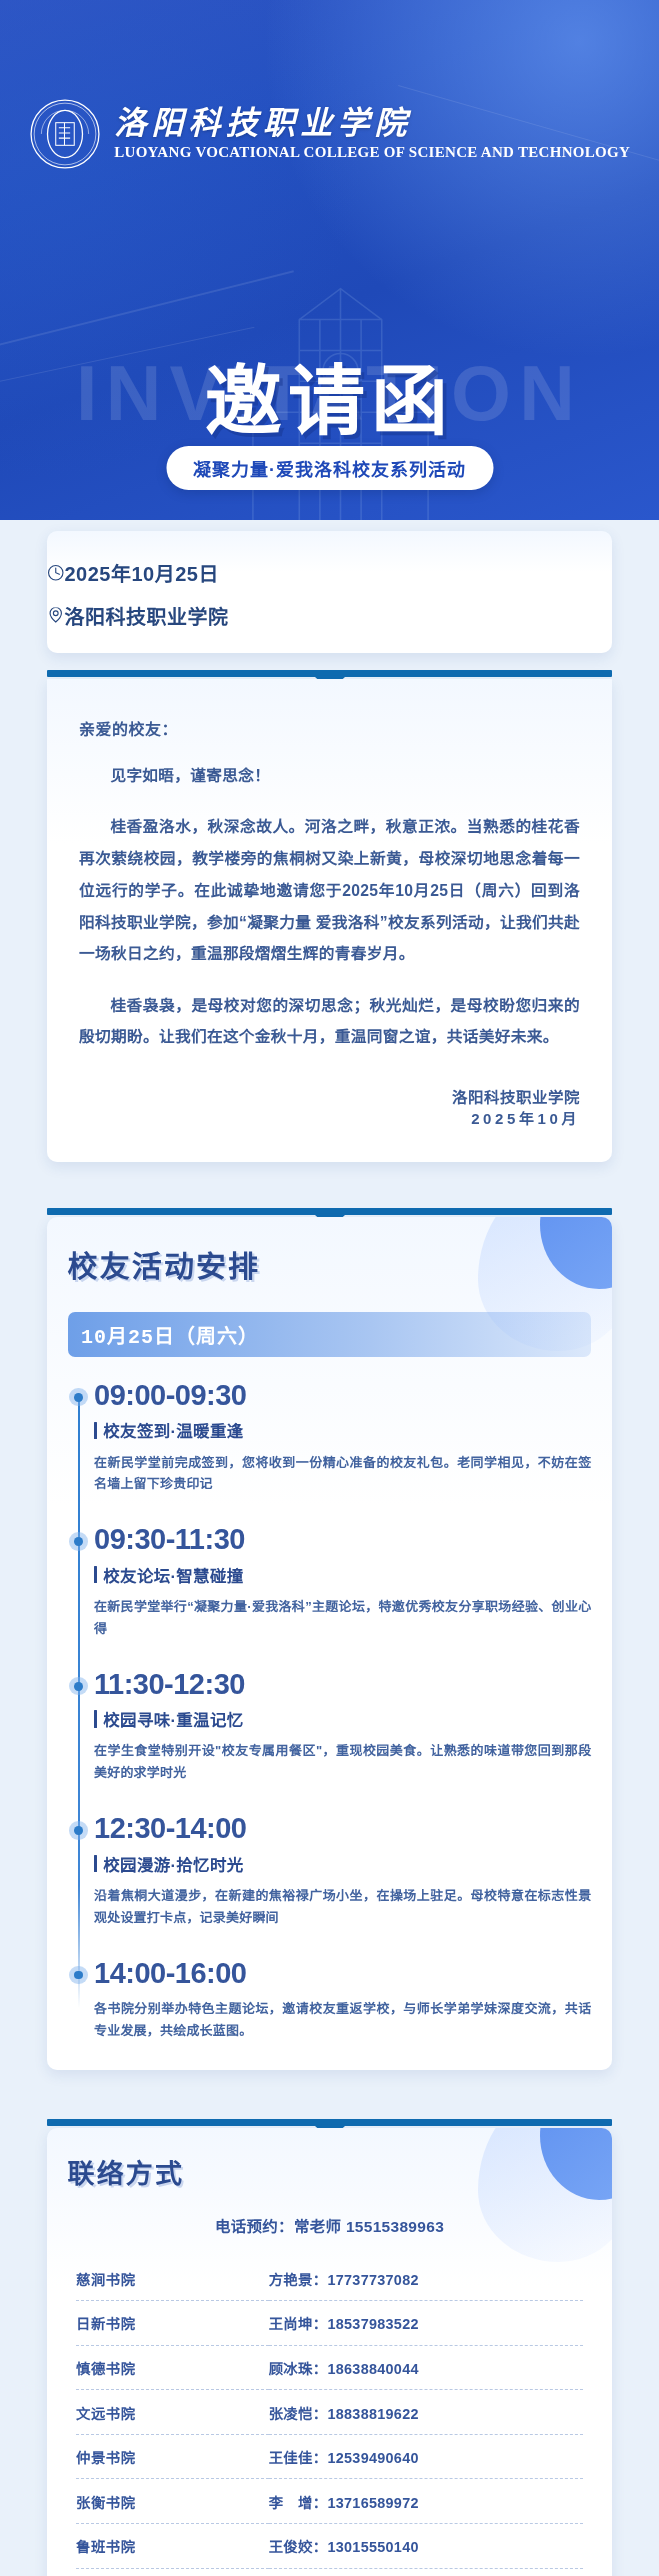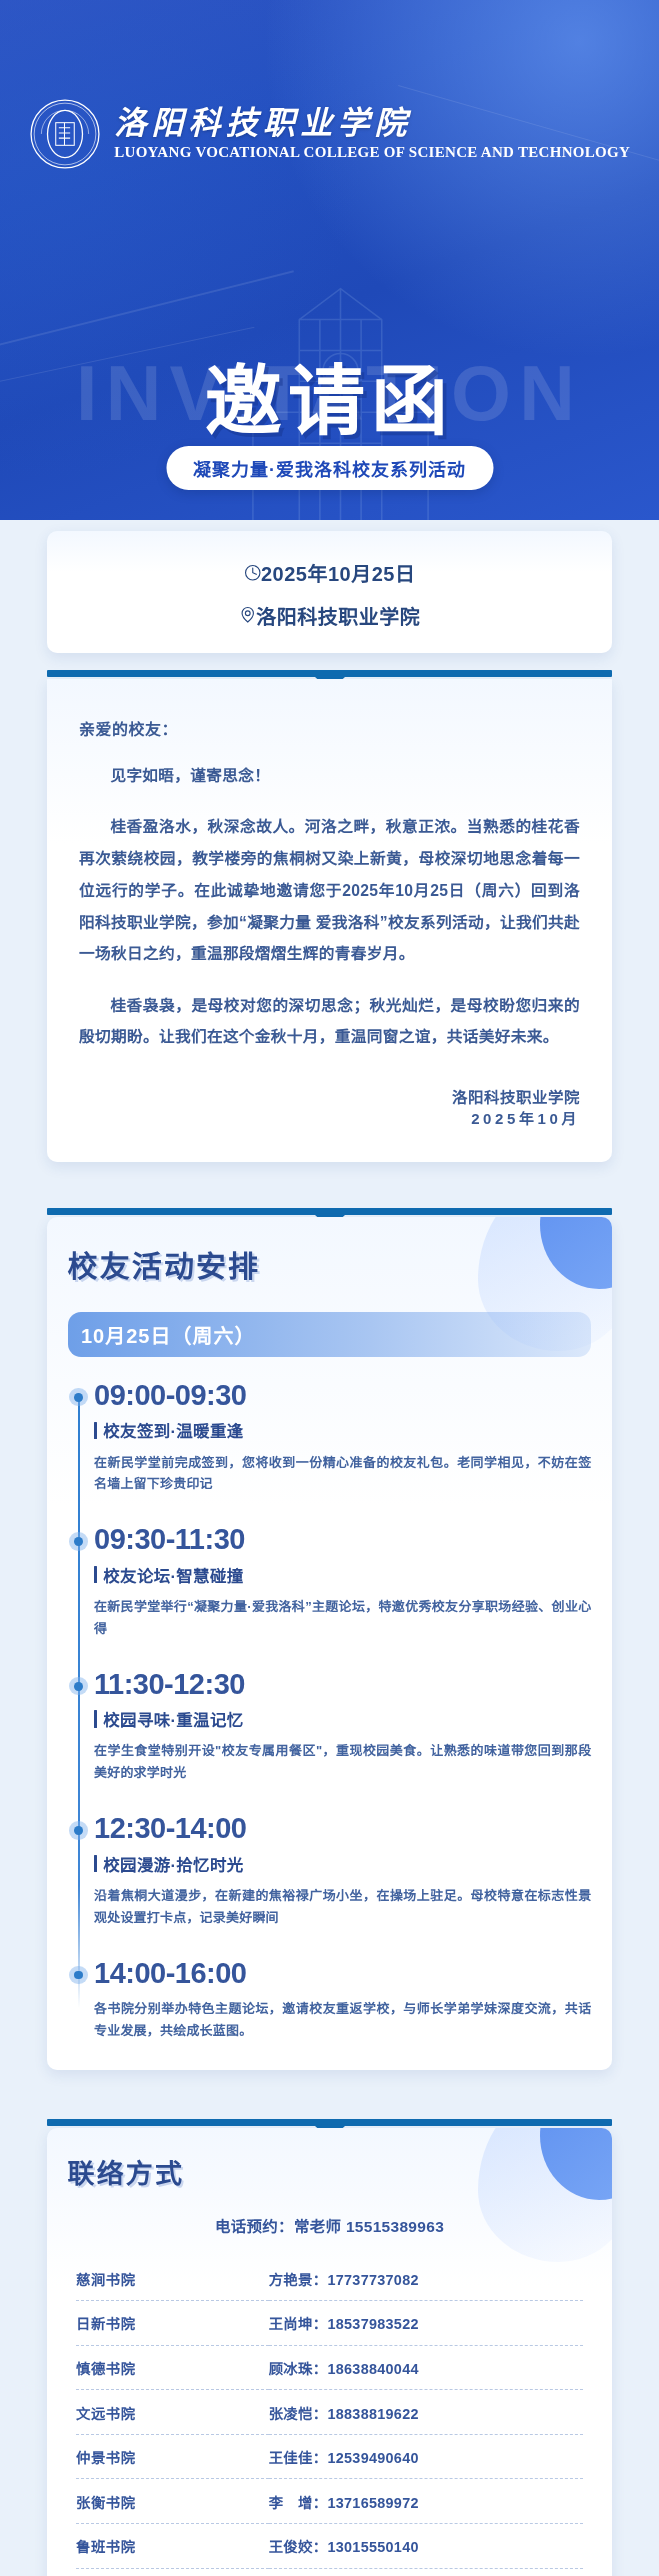--- a/index.html
+++ b/index.html
@@ -85,21 +85,21 @@
     position:absolute;right:-46px;top:-57px;width:118px;height:129px;
     border-radius:50%;
     background:linear-gradient(140deg,#4f86ee,#6fa0f5);
     opacity:.9;pointer-events:none;
   }
 
   
   .meta-wrap{padding-top:11.3px;}
   .meta-card{padding:27px 0 23px;}
   .meta-line{
-    display:flex;align-items:center;justify-content:center;gap:0;
+    display:flex;align-items:center;gap:0;
     font-size:20px;font-weight:800;color:#27477e;letter-spacing:0.5px;
     margin-bottom:13.4px;
   }
   .meta-line:last-child{margin-bottom:0;}
   .meta-ico{width:17.5px;height:17.5px;flex:0 0 auto;}
 
   
   .section-tab{
     position:relative;width:565px;margin:17.5px auto 0;height:9.3px;
   }
@@ -134,21 +134,21 @@
     position:relative;padding:25px 0 3.1px 20.6px;
   }
   .sched-title{
     font-size:30px;font-weight:900;color:#2b4a8f;letter-spacing:2.1px;
     text-shadow:2.1px 2.1px 0 rgba(120,150,210,.35);
     position:relative;z-index:2;
   }
   .sched-band{
     margin:23px 20.6px 0;
     background:linear-gradient(90deg,#6e9fe8 0%,#a9c6f2 58%,#dbe8fb 100%);
-    padding:7.7px 13.4px;border-radius:13px;
+    padding:7.7px 13.4px;border-radius:7px;font-family:Liberation Mono, monospace;
   }
   .sched-band span{font-size:20px;font-weight:700;color:#fff;letter-spacing:1px;}
 
   .timeline{position:relative;padding:23px 20.6px 28px 47px;}
   .tl-rail{
     position:absolute;left:31px;top:40px;bottom:62px;width:1.5px;
     background:linear-gradient(180deg,#2f7fd1 0%,#3f86d6 80%,rgba(63,134,214,0) 100%);
   }
   .tl-item{position:relative;margin-bottom:29px;}
   .tl-item:last-child{margin-bottom:0;}

